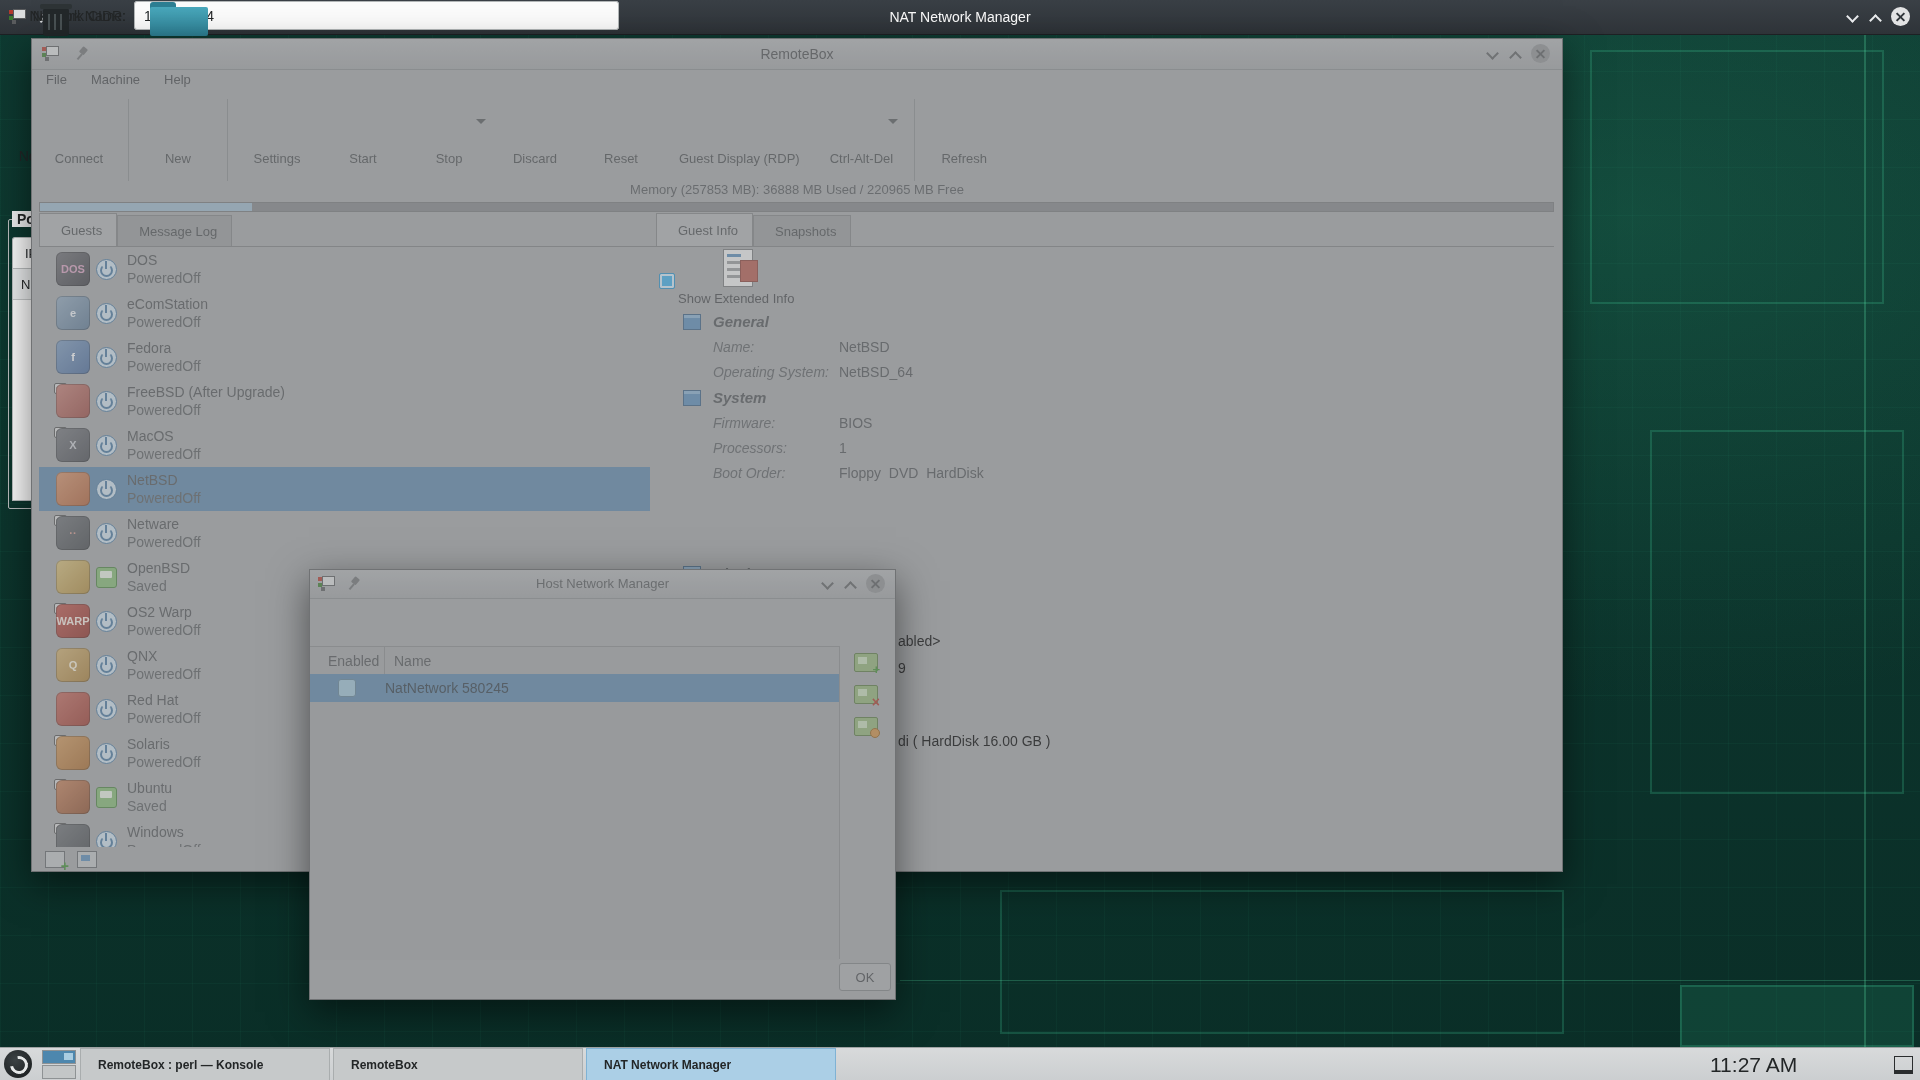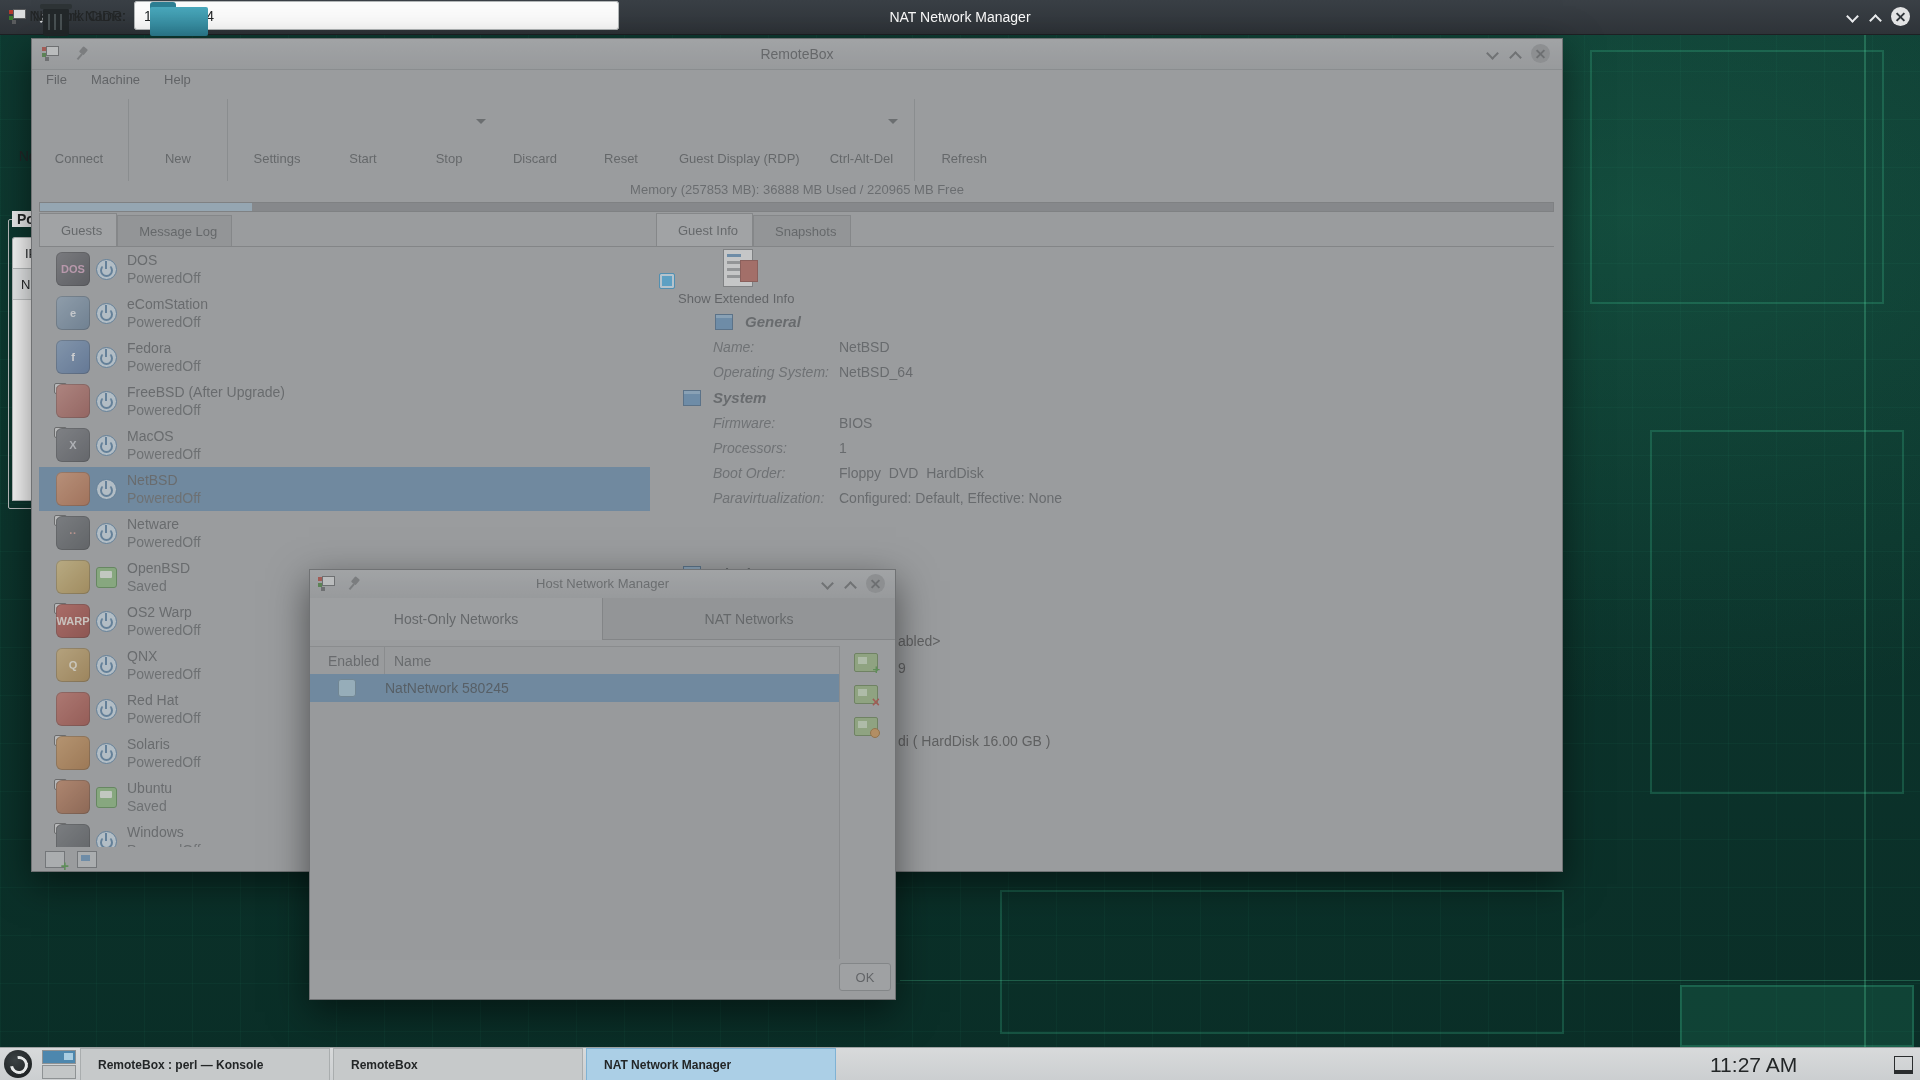--- a/index.html
+++ b/index.html
@@ -83,21 +83,21 @@
   #showext-lb{position:absolute;left:28px;top:44px;font-size:13px;color:#46484b;}
   .doc-ic{position:absolute;left:73px;top:2px;width:28px;height:36px;background:#f0f0f0;border:1px solid #77797b;}
   .doc-ic::before{content:"";position:absolute;left:3px;top:4px;width:14px;height:3px;background:#5b8cb8;box-shadow:0 7px 0 #9a9c9e,0 14px 0 #9a9c9e,0 21px 0 #9a9c9e;}
   .doc-ic::after{content:"";position:absolute;right:-6px;top:10px;width:16px;height:20px;background:#b55a4e;border:1px solid #8b4037;}
   .sec-ic{width:16px;height:14px;background:#5b8cb8;border:1px solid #3a5f84;display:inline-block;box-shadow:inset 0 3px 0 #89b0d0;}
   .sec-h{position:absolute;display:flex;gap:12px;align-items:center;font-size:15px;font-weight:bold;font-style:italic;color:#505356;}
   .g-rows{position:absolute;}
   .g-row{height:25px;display:flex;font-size:14px;}
   .g-label{width:126px;font-style:italic;color:#5c5f62;flex:none;}
   .g-value{color:#505356;white-space:pre;}
-  .fragment{position:absolute;font-size:14px;color:#404040;white-space:pre;}
+  .fragment{position:absolute;font-size:14px;color:#000000;white-space:pre;}
   #statusicons{position:absolute;left:13px;top:812px;display:flex;gap:12px;}
   .mini{width:18px;height:15px;border:1px solid #62676a;background:#c2c5c6;position:relative;}
   .mini.add::after{content:"+";position:absolute;right:-5px;bottom:-7px;color:#3f8f33;font-weight:bold;font-size:14px;}
   .mini.clip::after{content:"";position:absolute;left:3px;top:3px;width:9px;height:6px;background:#5b8cb8;}
   
   #hostdlg{left:309px;top:569px;width:585px;height:429px;z-index:20;}
   #hostdlg .tbar{height:28px;}
   #hostdlg .ttl{line-height:28px;font-size:13px;color:#55585a;}
   .htabs{position:absolute;left:0;top:28px;right:0;height:42px;display:flex;}
   .htab{flex:1;display:flex;align-items:center;justify-content:center;font-size:14px;color:#4b4e50;background:#9a9c9e;border-bottom:1px solid #7e8082;}
@@ -437,21 +437,21 @@
           <span class="vm-name">Windows</span>
           <span class="vm-status">PoweredOff</span>
         </div>
       </div>
 
     <div id="guestpane">
       <span id="showext-cb" class="cb checked"></span>
       <span class="doc-ic"></span>
       <span id="showext-lb">Show Extended Info</span>
 
-      <div class="sec-h" style="left:33px;top:66px;margin-left:32px;">
+      <div class="sec-h" style="left:33px;top:66px;">
         <span class="sec-ic"></span>
         <span>General</span>
       </div>
       <div class="g-rows" style="left:63px;top:92px;">
 
       <div class="g-row">
             <span class="g-label">Name:</span>
             <span class="g-value">NetBSD</span>
           </div>
           <div class="g-row">
@@ -471,24 +471,20 @@
             <span class="g-value">BIOS</span>
           </div>
           <div class="g-row">
             <span class="g-label">Processors:</span>
             <span class="g-value">1</span>
           </div>
           <div class="g-row">
             <span class="g-label">Boot Order:</span>
             <span class="g-value">Floppy  DVD  HardDisk</span>
           </div>
-          <div class="g-row">
-            <span class="g-label">Paravirtualization:</span>
-            <span class="g-value">Configured: Default, Effective: None</span>
-          </div>
         </div>
 
       <div class="sec-h" style="left:33px;top:318px;">
         <span class="sec-ic"></span>
         <span>Display</span>
       </div>
 
       <span class="fragment" style="left:248px;top:386px;">abled&gt;</span>
       <span class="fragment" style="left:248px;top:413px;">9</span>
       <span class="fragment" style="left:248px;top:486px;">di ( HardDisk 16.00 GB )</span>
@@ -504,25 +500,20 @@
     <div class="tbar">
       <span class="rb-icon" style="position:absolute;left:8px;top:6px;"></span>
       <span class="pin" style="position:absolute;left:36px;top:6px;"></span>
       <span class="ttl">Host Network Manager</span>
       <span class="winctl" style="right:10px;top:4px;">
         <span class="chev"></span>
         <span class="chev up"></span>
         <span class="closec"></span>
       </span>
     </div>
-    <div class="htabs">
-
-    <span class="htab active">Host-Only Networks</span>
-        <span class="htab">NAT Networks</span>
-      </div>
     <div class="hhead">
       <span class="c1">Enabled</span>
       <span class="c2">Name</span>
     </div>
     <div>
 
     <div class="hrow">
           <span class="hcb"></span>
           <span class="hname">NatNetwork 580245</span>
         </div>

